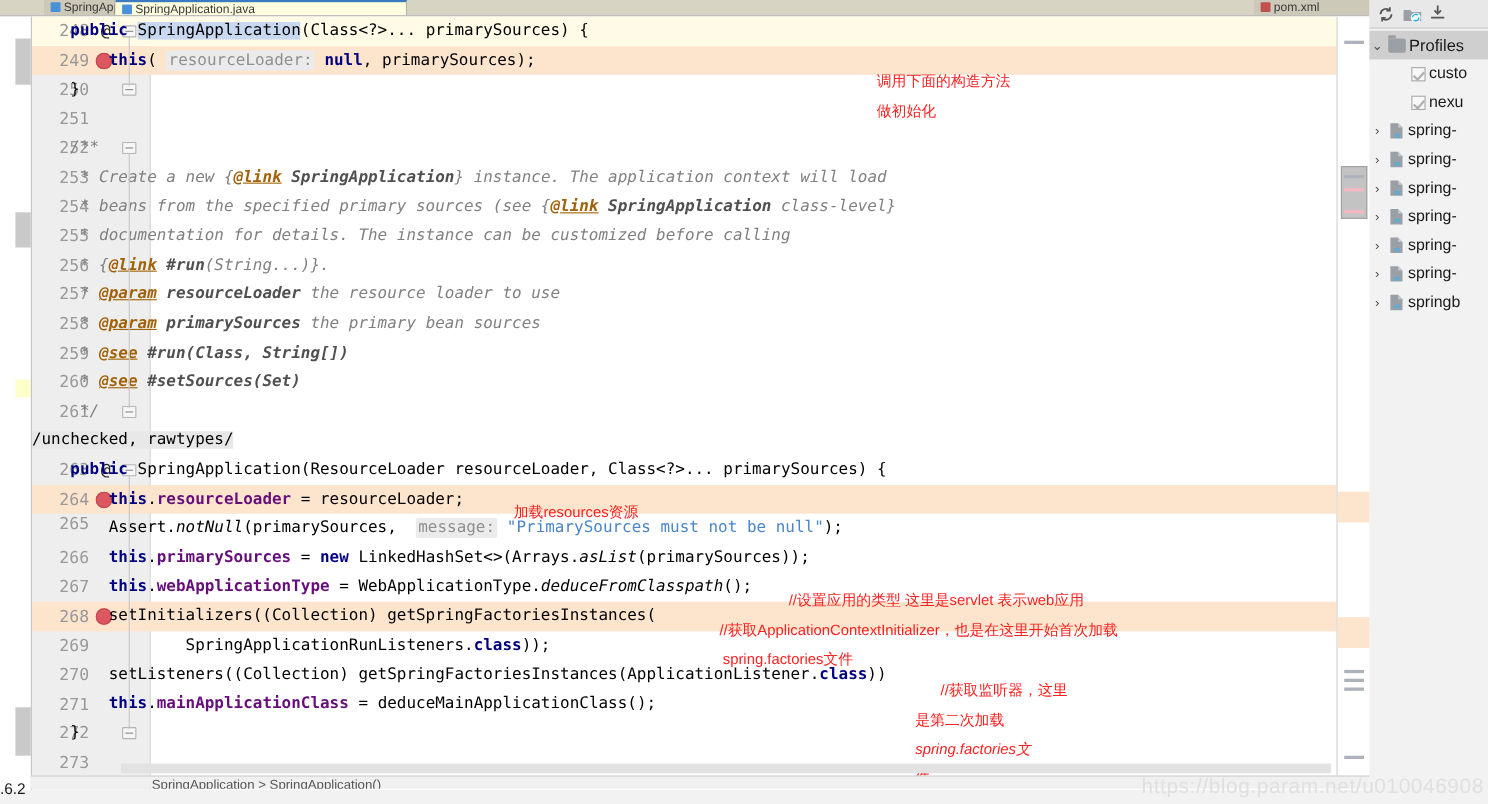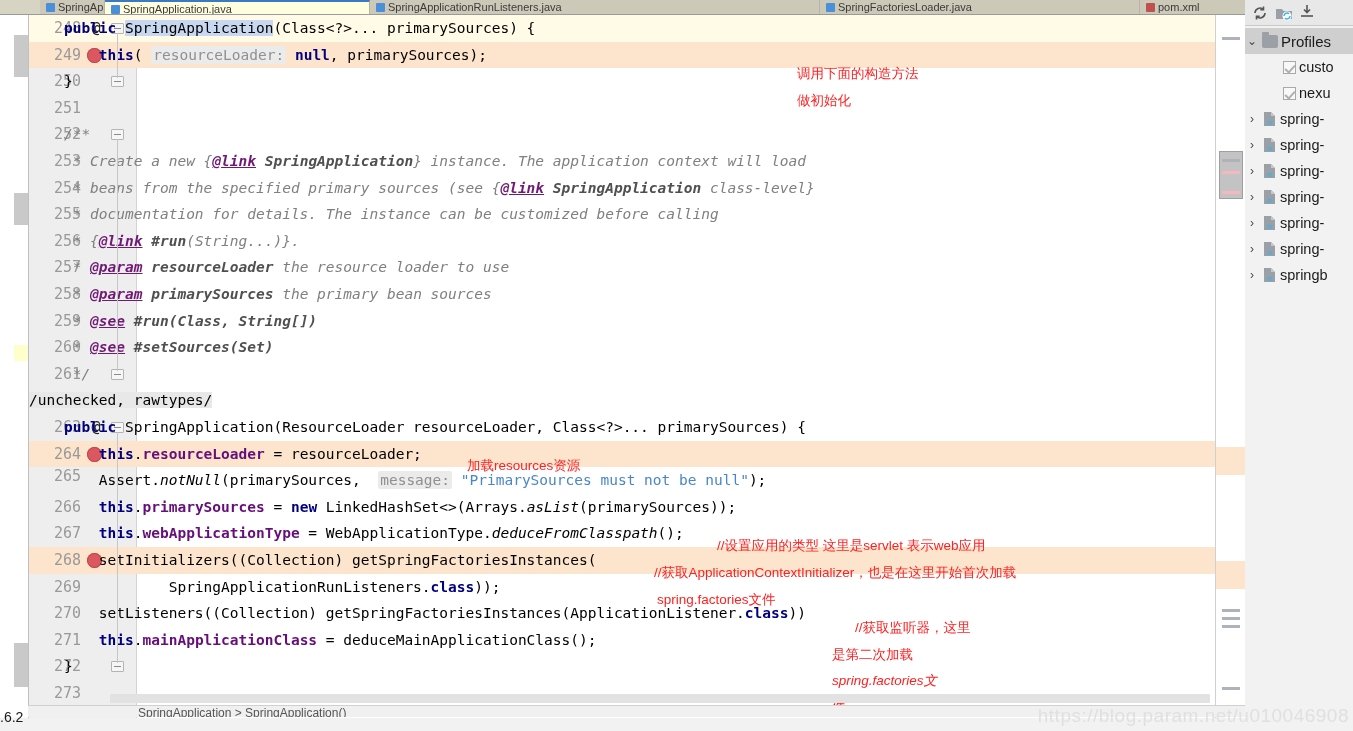--- a/index.html
+++ b/index.html
@@ -83,21 +83,21 @@
     position: absolute; left: 0; width: 100%;
     font-family: "DejaVu Sans Mono", monospace; font-size: 14.5px;
     line-height: 26.6px; white-space: pre; color: #000000;
   }
   .kw { color: #000080; font-weight: bold; }
   .fld { color: #660e7a; font-weight: bold; }
   .str { color: #4a86c8; }
   .ital { font-style: italic; }
   .cmt { color: #808080; font-style: italic; }
   .cmtb { color: #505050; font-style: italic; font-weight: bold; }
-  .link { color: #701a75; font-weight: bold; font-style: italic; text-decoration: underline; }
+  .link { color: #a16207; font-weight: bold; font-style: italic; text-decoration: underline; }
   .hint { color: #909090; background: #ebebeb; border-radius: 2px; padding: 1px 2px; }
   .sel { background: #c8d8f0; }
   .annobg { background: #e8e8e8; }
 
   
   .anno {
     position: absolute; color: #ff2020;
     font-family: "Liberation Sans", sans-serif; font-size: 13.5px;
     white-space: nowrap; line-height: 26.6px;
   }
@@ -173,26 +173,20 @@
 <body>
 
 <div id="app">
 
   <div class="tabstrip">
     <div class="tab" style="left:40px;width:65px;">
       <span class="tabico"></span><span>SpringApplication.java</span>
     </div>
     <div class="tab active" style="left:105px;width:265px;">
       <span class="tabico"></span><span>SpringApplication.java</span>
-    </div>
-    <div class="tab" style="left:370px;width:450px;">
-      <span class="tabico"></span><span>SpringApplicationRunListeners.java</span>
-    </div>
-    <div class="tab" style="left:820px;width:320px;">
-      <span class="tabico"></span><span>SpringFactoriesLoader.java</span>
     </div>
     <div class="tab" style="left:1140px;width:150px;">
       <span class="tabico" style="background:#c0504d"></span><span>pom.xml</span>
     </div>
   </div>
 
   <div class="editor-wrap">
 
     <div class="leftstripe">
       <div class="blk" style="top:20px;height:42px;"></div>

